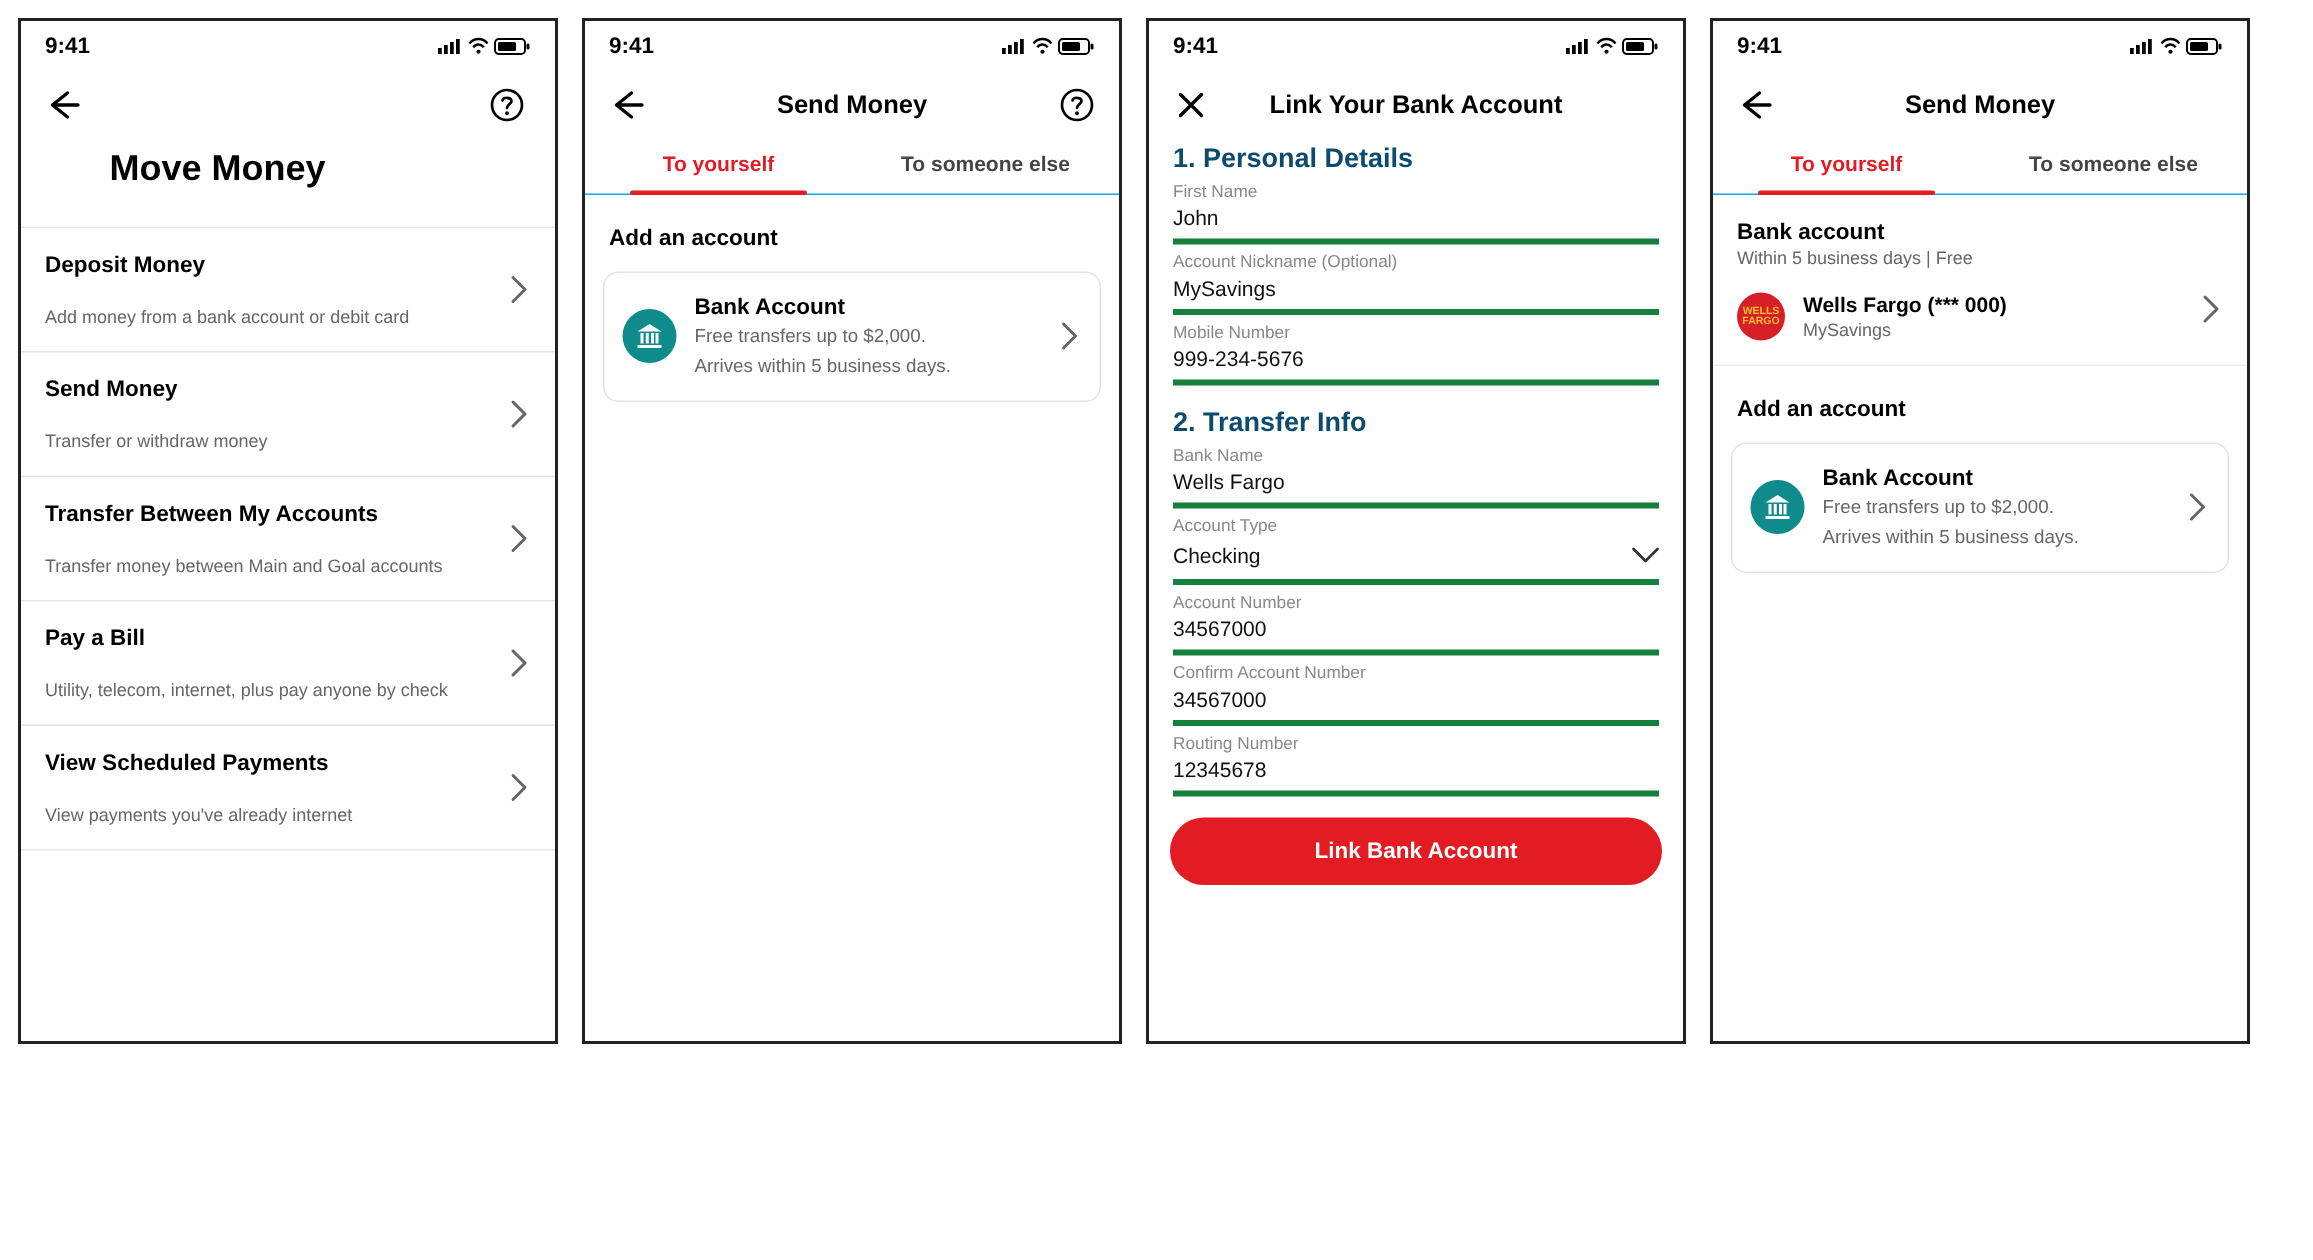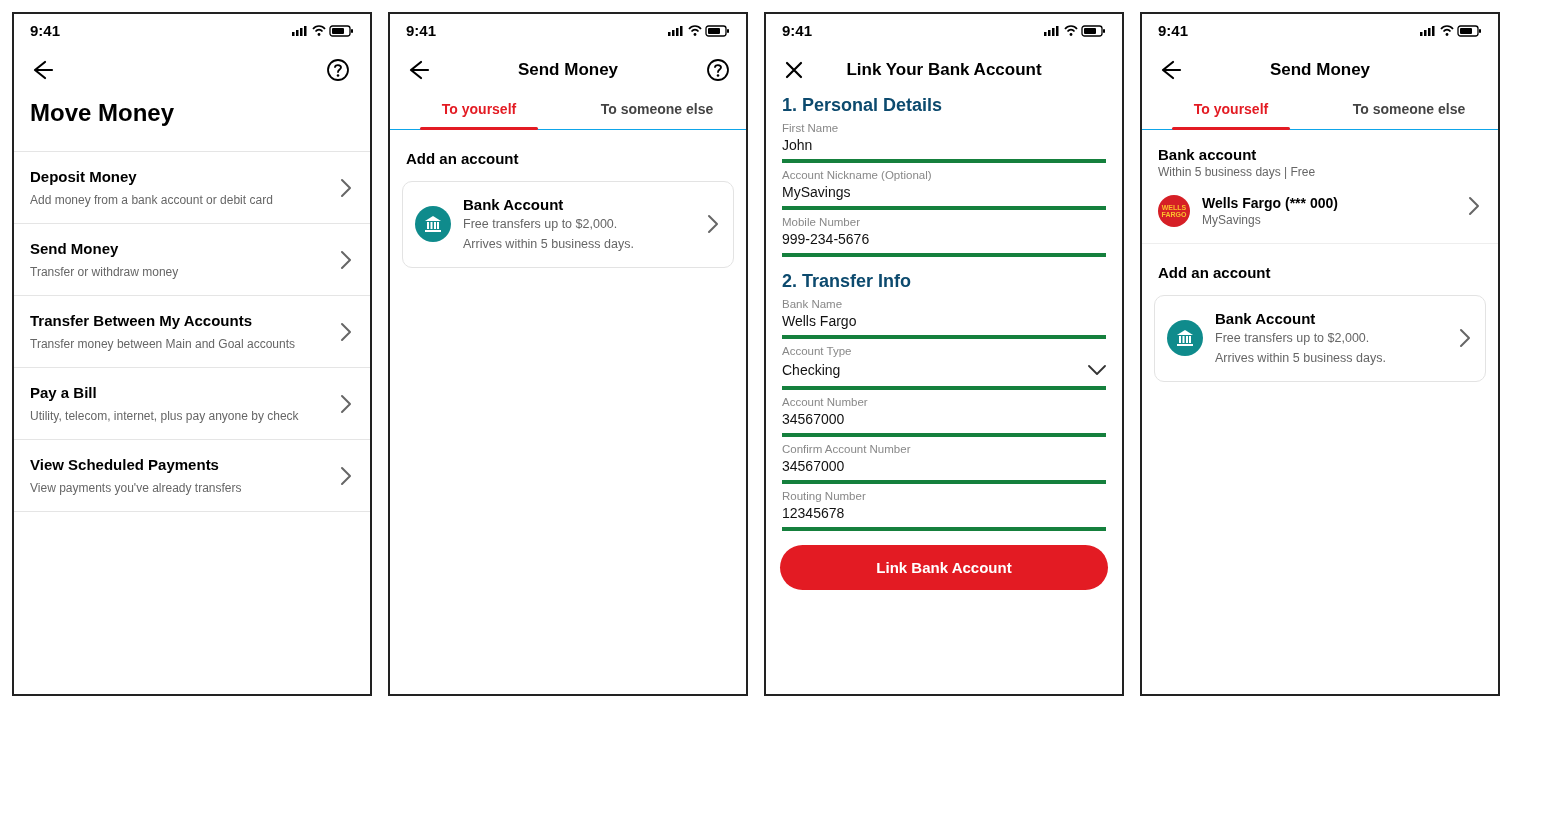--- a/index.html
+++ b/index.html
@@ -40,31 +40,32 @@
     font-size: 17px;
     font-weight: 700;
     text-align: center;
     flex:1;
   }
   .nav-side { width:28px; display:flex; align-items:center; }
   .page-title {
     font-size: 24px;
     font-weight: 800;
     padding: 12px 16px 24px 16px;
+    margin-left: 43px;
   }
   .list { padding: 0 0px; }
   .list-item {
     display:flex;
     justify-content:space-between;
     align-items:center;
     padding: 16px 16px;
     border-bottom: 1px solid #e5e5e5;
   }
   .list-item:first-child { border-top: 1px solid #e5e5e5; }
-  .li-text { display:flex; flex-direction:column; gap:8px; }
+  .li-text { display:flex; flex-direction:column; gap:19px; }
   .li-title { font-size:15px; font-weight:700; }
   .li-sub { font-size:12px; color:#666; }
   .chev { color:#555; }
   .tabs {
     display:flex;
     border-bottom:1px solid #0ea5e9;
   }
   .tab {
     flex:1;
     text-align:center;
@@ -260,21 +261,21 @@
       </div>
       <span class="chev">
           <svg width="18" height="22">
             <use href="#chevron-right"></use>
           </svg>
         </span>
     </div>
     <div class="list-item">
       <div class="li-text">
         <span class="li-title">View Scheduled Payments</span>
-        <span class="li-sub">View payments you've already transfers</span>
+        <span class="li-sub">View payments you've already internet</span>
       </div>
       <span class="chev">
           <svg width="18" height="22">
             <use href="#chevron-right"></use>
           </svg>
         </span>
     </div>
   </div>
 </div>
 

